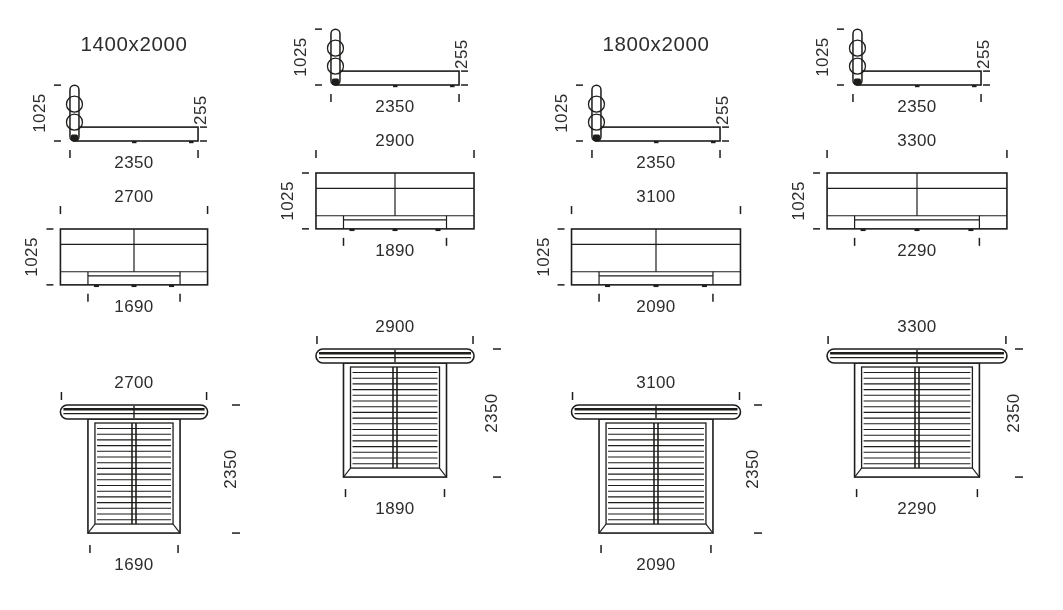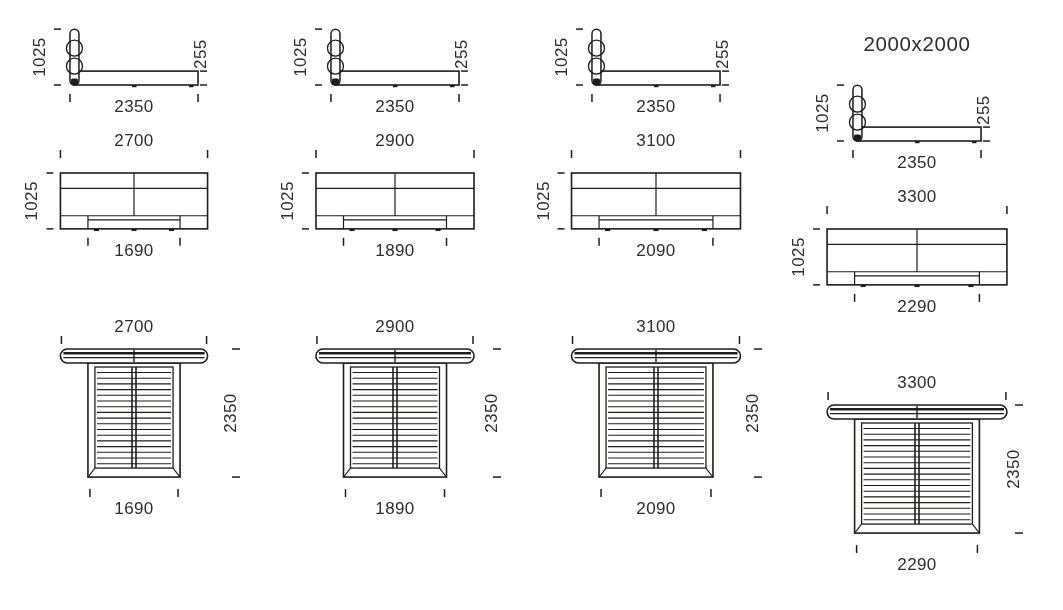--- a/index.html
+++ b/index.html
@@ -39,20 +39,21 @@
   svg text {
     font-family: "Liberation Sans", sans-serif;
     letter-spacing: 0.4px;
   }
 </style>
 </head>
 <body>
 
 <div class="sheet" id="sheet">
   <div class="col">
+    <div class="title">1400x2000</div>
     <svg class="v-side" width="252" height="120">
         <rect x="65.9625" y="65.1025" width="124.07499999999999" height="13.897499999999999" rx="0" fill="#fff" stroke="#1d1d1b" stroke-width="1.6"></rect>
         <rect x="124" y="79" width="4.5" height="2.2" rx="0" fill="#1d1d1b" stroke="none" stroke-width="0"></rect>
         <rect x="181.0375" y="79" width="4.5" height="2.2" rx="0" fill="#1d1d1b" stroke="none" stroke-width="0"></rect>
         <rect x="61.962500000000006" y="23.137500000000003" width="9" height="55.8625" rx="4.5" fill="#fff" stroke="#1d1d1b" stroke-width="1.5"></rect>
         <rect x="62.962500000000006" y="72.5" width="7" height="6.5" rx="1.5" fill="#1d1d1b" stroke="none" stroke-width="0"></rect>
         <circle cx="66.4625" cy="42.1375" r="8" fill="none" stroke="#1d1d1b" stroke-width="1.3"></circle>
         <circle cx="66.4625" cy="60.1375" r="8" fill="none" stroke="#1d1d1b" stroke-width="1.3"></circle>
         <line x1="45.962500000000006" y1="23.137500000000003" x2="52.962500000000006" y2="23.137500000000003" stroke="#1d1d1b" stroke-width="1.5"></line>
         <line x1="45.962500000000006" y1="79" x2="52.962500000000006" y2="79" stroke="#1d1d1b" stroke-width="1.5"></line>
@@ -199,20 +200,21 @@
         <line x1="224" y1="87" x2="232" y2="87" stroke="#1d1d1b" stroke-width="1.5"></line>
         <line x1="224" y1="215.075" x2="232" y2="215.075" stroke="#1d1d1b" stroke-width="1.5"></line>
         <text x="228" y="151.0375" text-anchor="middle" font-size="17" fill="#2d2d2d" transform="rotate(-90 228 151.0375)">2350</text>
         <line x1="76.4975" y1="227.075" x2="76.4975" y2="235.075" stroke="#1d1d1b" stroke-width="1.5"></line>
         <line x1="175.5025" y1="227.075" x2="175.5025" y2="235.075" stroke="#1d1d1b" stroke-width="1.5"></line>
         <text x="126" y="252.075" text-anchor="middle" font-size="17" fill="#2d2d2d">1890</text>
       </svg>
   </div>
 
   <div class="col">
+    <div class="title">1800x2000</div>
     <svg class="v-side" width="252" height="120">
         <rect x="65.9625" y="65.1025" width="124.07499999999999" height="13.897499999999999" rx="0" fill="#fff" stroke="#1d1d1b" stroke-width="1.6"></rect>
         <rect x="124" y="79" width="4.5" height="2.2" rx="0" fill="#1d1d1b" stroke="none" stroke-width="0"></rect>
         <rect x="181.0375" y="79" width="4.5" height="2.2" rx="0" fill="#1d1d1b" stroke="none" stroke-width="0"></rect>
         <rect x="61.962500000000006" y="23.137500000000003" width="9" height="55.8625" rx="4.5" fill="#fff" stroke="#1d1d1b" stroke-width="1.5"></rect>
         <rect x="62.962500000000006" y="72.5" width="7" height="6.5" rx="1.5" fill="#1d1d1b" stroke="none" stroke-width="0"></rect>
         <circle cx="66.4625" cy="42.1375" r="8" fill="none" stroke="#1d1d1b" stroke-width="1.3"></circle>
         <circle cx="66.4625" cy="60.1375" r="8" fill="none" stroke="#1d1d1b" stroke-width="1.3"></circle>
         <line x1="45.962500000000006" y1="23.137500000000003" x2="52.962500000000006" y2="23.137500000000003" stroke="#1d1d1b" stroke-width="1.5"></line>
         <line x1="45.962500000000006" y1="79" x2="52.962500000000006" y2="79" stroke="#1d1d1b" stroke-width="1.5"></line>
@@ -279,21 +281,20 @@
         <line x1="224" y1="87" x2="232" y2="87" stroke="#1d1d1b" stroke-width="1.5"></line>
         <line x1="224" y1="215.075" x2="232" y2="215.075" stroke="#1d1d1b" stroke-width="1.5"></line>
         <text x="228" y="151.0375" text-anchor="middle" font-size="17" fill="#2d2d2d" transform="rotate(-90 228 151.0375)">2350</text>
         <line x1="71.0475" y1="227.075" x2="71.0475" y2="235.075" stroke="#1d1d1b" stroke-width="1.5"></line>
         <line x1="180.9525" y1="227.075" x2="180.9525" y2="235.075" stroke="#1d1d1b" stroke-width="1.5"></line>
         <text x="126" y="252.075" text-anchor="middle" font-size="17" fill="#2d2d2d">2090</text>
       </svg>
   </div>
 
   <div class="col">
-    <div class="title">2000x2000</div>
     <svg class="v-side" width="252" height="120">
         <rect x="65.9625" y="65.1025" width="124.07499999999999" height="13.897499999999999" rx="0" fill="#fff" stroke="#1d1d1b" stroke-width="1.6"></rect>
         <rect x="124" y="79" width="4.5" height="2.2" rx="0" fill="#1d1d1b" stroke="none" stroke-width="0"></rect>
         <rect x="181.0375" y="79" width="4.5" height="2.2" rx="0" fill="#1d1d1b" stroke="none" stroke-width="0"></rect>
         <rect x="61.962500000000006" y="23.137500000000003" width="9" height="55.8625" rx="4.5" fill="#fff" stroke="#1d1d1b" stroke-width="1.5"></rect>
         <rect x="62.962500000000006" y="72.5" width="7" height="6.5" rx="1.5" fill="#1d1d1b" stroke="none" stroke-width="0"></rect>
         <circle cx="66.4625" cy="42.1375" r="8" fill="none" stroke="#1d1d1b" stroke-width="1.3"></circle>
         <circle cx="66.4625" cy="60.1375" r="8" fill="none" stroke="#1d1d1b" stroke-width="1.3"></circle>
         <line x1="45.962500000000006" y1="23.137500000000003" x2="52.962500000000006" y2="23.137500000000003" stroke="#1d1d1b" stroke-width="1.5"></line>
         <line x1="45.962500000000006" y1="79" x2="52.962500000000006" y2="79" stroke="#1d1d1b" stroke-width="1.5"></line>

